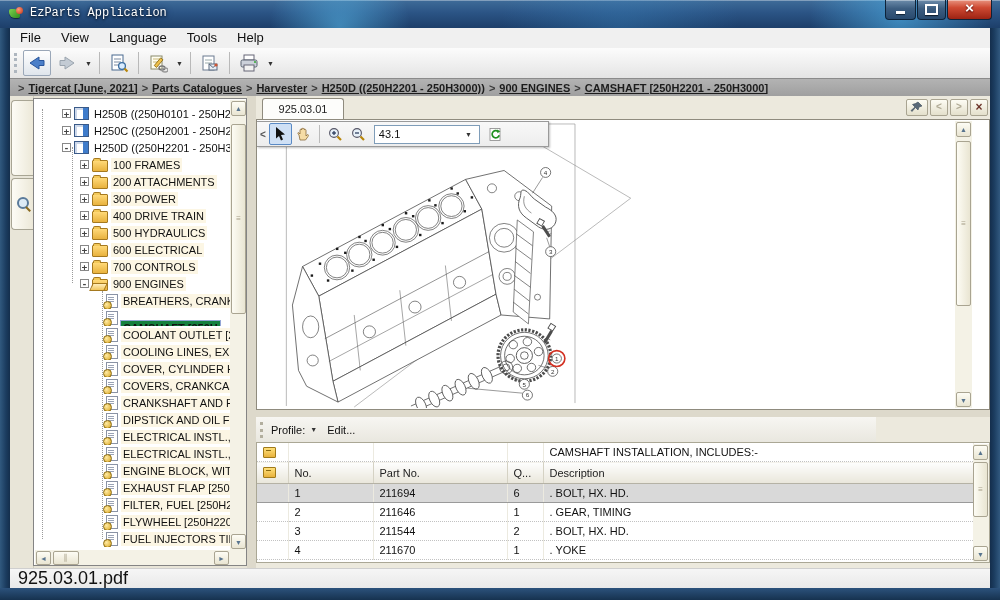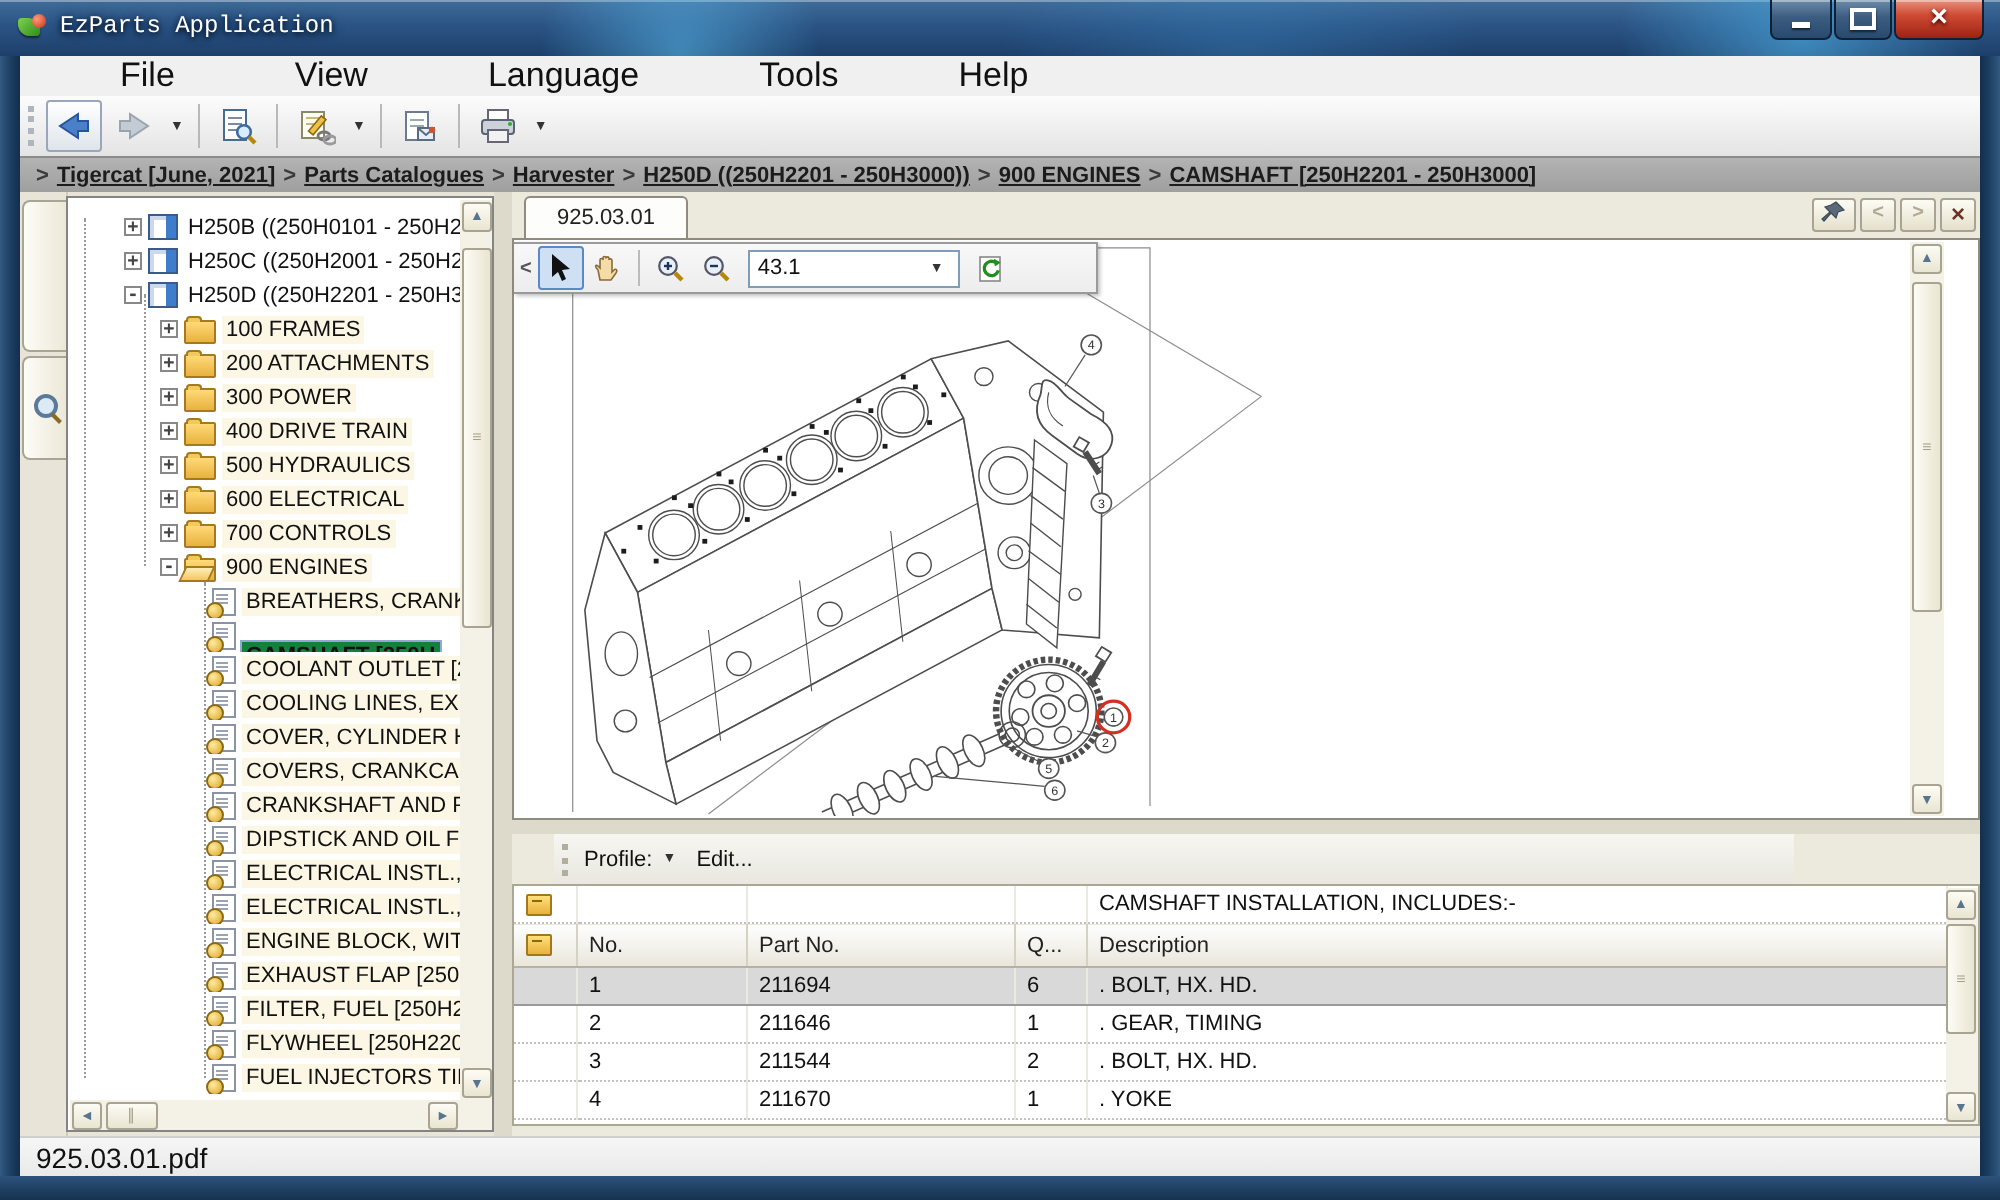--- a/index.html
+++ b/index.html
@@ -22,21 +22,21 @@
   .wbtn.min{width:29px}.wbtn.max{width:27px}
   .wbtn.close{width:43px;background:linear-gradient(#e8927e,#cf4a33 40%,#9c2313);}
   .glyph-min{width:9px;height:3px;background:#fff;box-shadow:0 1px 1px #123;margin-top:6px;}
   .glyph-max{width:9px;height:7px;border:2px solid #fff;box-shadow:0 1px 1px #123;}
   .glyph-close{color:#fff;font-size:15px;font-weight:bold;line-height:15px;text-shadow:0 1px 2px #400;}
   .edge-l,.edge-r{position:absolute;top:28px;width:10px;height:560px;background:linear-gradient(90deg,#31597f,#1b3c5f 60%,#142e4c);}
   .edge-l{left:0}.edge-r{right:0;background:linear-gradient(270deg,#31597f,#1b3c5f 60%,#142e4c);}
   .edge-b{position:absolute;left:0;bottom:0;width:1000px;height:12px;background:linear-gradient(#2c527c,#16324f);}
   
   .menubar{position:absolute;left:10px;top:28px;width:980px;height:20px;background:#f0f0f0;display:flex;align-items:center;border-bottom:1px solid #e2e2e2;}
-  .menu-item{font-size:17px;color:#111;padding:0 10px;line-height:20px;margin-left:40px;}
+  .menu-item{font-size:13px;color:#111;padding:0 10px;line-height:20px;}
   .toolbar{position:absolute;left:10px;top:48px;width:980px;height:30px;background:linear-gradient(#fcfcfc,#e4e4e4);border-bottom:1px solid #c9c9c9;display:flex;align-items:center;}
   .tb-grip{width:0;height:20px;border-left:3px dotted #aeb6bf;margin:0 5px 0 4px;}
   .tbtn{width:26px;height:24px;border:1px solid #9aa7b8;border-radius:2px;background:linear-gradient(#ffffff,#dfe5ec);display:flex;align-items:center;justify-content:center;margin:0 1px;}
   .tbtn.flat{border-color:transparent;background:transparent;}
   .tb-sep{width:0;height:22px;border-left:1px solid #b9b9b9;margin:0 4px;}
   .caret{font-size:7px;color:#333;margin:0 3px;}
   
   .breadcrumb{position:absolute;left:10px;top:78px;width:980px;height:18px;background:linear-gradient(#b3b3b3,#9f9f9f);border-top:1px solid #8b8b8b;display:flex;align-items:center;font-size:11px;overflow:hidden;white-space:nowrap;padding-left:4px;box-sizing:border-box;}
   .crumb{color:#1c1c1c;font-weight:bold;text-decoration:underline;cursor:pointer;}
   .bsep{color:#3a3a3a;font-weight:bold;margin:0 4px;}
@@ -93,35 +93,35 @@
   .viewer{position:absolute;left:0;top:23px;width:734px;height:291px;background:#fff;border:1px solid #8f8b7e;box-sizing:border-box;}
   .drawing{position:absolute;left:1px;top:1px;width:714px;height:287px;}
   .view-tools{position:absolute;left:0px;top:1px;width:291px;height:24px;background:linear-gradient(#f8f8f8,#ededed);border:1px solid #9a9a9a;border-left:none;display:flex;align-items:center;box-shadow:1px 1px 2px rgba(0,0,0,.25);}
   .vt-collapse{font-size:10px;color:#555;padding:0 3px;font-weight:bold;}
   .vtbtn{width:21px;height:20px;display:flex;align-items:center;justify-content:center;border:1px solid transparent;border-radius:2px;}
   .vtbtn.active{background:#cfe0f5;border-color:#5a8ac5;}
   .vt-sep{width:0;height:18px;border-left:1px solid #bbb;margin:0 4px;}
   .zoombox{width:96px;height:17px;background:#fff;border:1px solid #7f9db9;font-size:11px;color:#111;padding:0 4px;display:flex;align-items:center;justify-content:space-between;margin:4px 4px;}
   .view-vsb{left:698px;top:1px;width:17px;height:287px;}
   .hsplit{position:absolute;left:0;top:314px;width:734px;height:7px;background:#ddd9cb;}
-  .profilebar{position:absolute;left:0;top:321px;width:620px;height:25px;background:linear-gradient(#f7f6f2,#e9e7df);border-bottom:1px solid #c9c6b8;display:flex;align-items:center;font-size:11px;color:#111;margin-left:21px;}
+  .profilebar{position:absolute;left:0;top:321px;width:620px;height:25px;background:linear-gradient(#f7f6f2,#e9e7df);border-bottom:1px solid #c9c6b8;display:flex;align-items:center;font-size:11px;color:#111;}
   .pb-grip{width:0;height:16px;border-left:3px dotted #b2ae9e;margin:0 8px 0 4px;}
   .pb-caret{font-size:7px;color:#333;margin:0 10px 0 5px;}
   
   .tablewrap{position:absolute;left:0;top:346px;width:734px;height:121px;background:#fff;border:1px solid #aaa795;box-sizing:border-box;overflow:hidden;}
   table.parts{border-collapse:collapse;table-layout:fixed;width:717px;font-size:11px;color:#111;}
   table.parts col.c0{width:31px}table.parts col.c1{width:85px}table.parts col.c2{width:134px}table.parts col.c3{width:36px}
   table.parts th{height:21px;background:linear-gradient(#fefefe,#e9e6da);border-right:1px solid #d5d2c4;border-bottom:1px solid #b5b2a5;font-weight:normal;text-align:left;padding:0 6px;color:#222;}
   table.parts td{height:18px;border-right:1px solid #eceae0;border-bottom:1px dotted #c2c2c2;padding:0 6px;white-space:nowrap;overflow:hidden;}
   tr.selrow td{background:#d9d9d9;border-top:1px solid #9a9a9a;border-bottom:1px solid #9a9a9a;}
   .tagicon{width:11px;height:9px;background:linear-gradient(#ffe07a,#e8b23e);border:1px solid #a07a1a;border-radius:1px;position:relative;}
   .tagicon::after{content:"";position:absolute;left:2px;top:2px;width:5px;height:1px;background:#8a6a10;}
   .table-vsb{left:716px;top:1px;width:16px;height:118px;}
   
-  .statusbar{position:absolute;left:10px;top:568px;width:980px;height:20px;background:linear-gradient(#f6f6f6,#e9e9e9);border-top:1px solid #cfcfcf;font-size:14px;color:#111;display:flex;align-items:center;padding-left:8px;box-sizing:border-box;}
+  .statusbar{position:absolute;left:10px;top:568px;width:980px;height:20px;background:linear-gradient(#f6f6f6,#e9e9e9);border-top:1px solid #cfcfcf;font-size:18px;color:#111;display:flex;align-items:center;padding-left:8px;box-sizing:border-box;}
   svg text{font-family:"Liberation Sans",sans-serif;}
 </style>
 </head>
 <body>
 
 <div class="win">
 
   <div class="titlebar">
     <div class="glow"></div>
     <div class="appicon">

